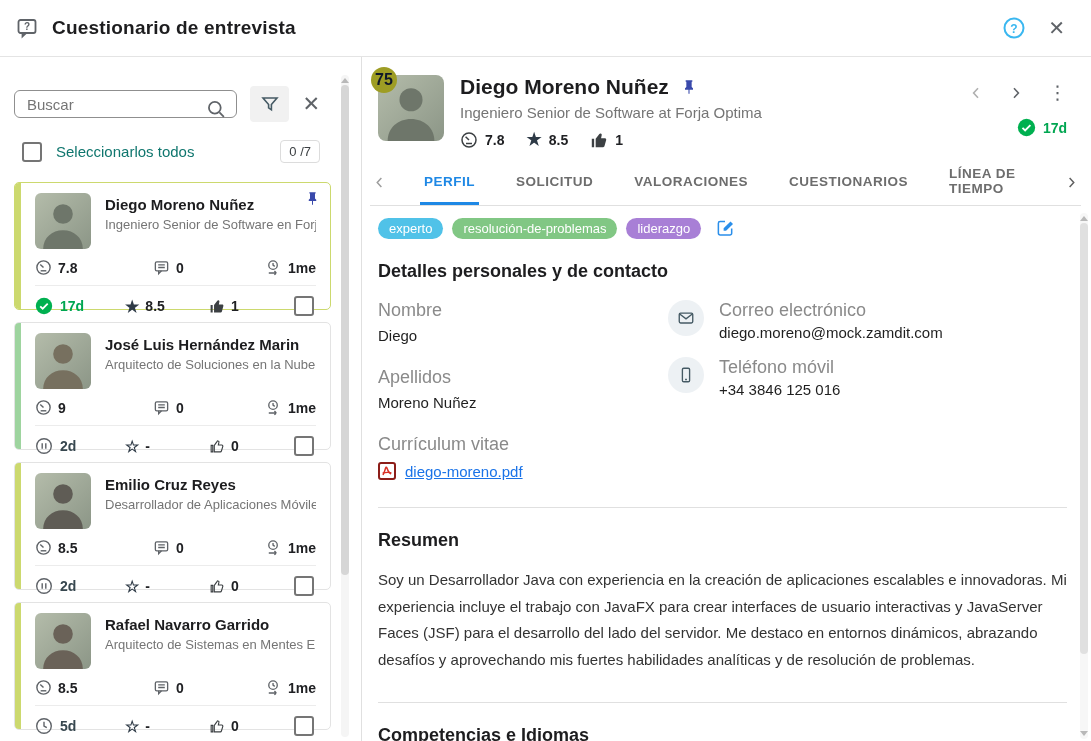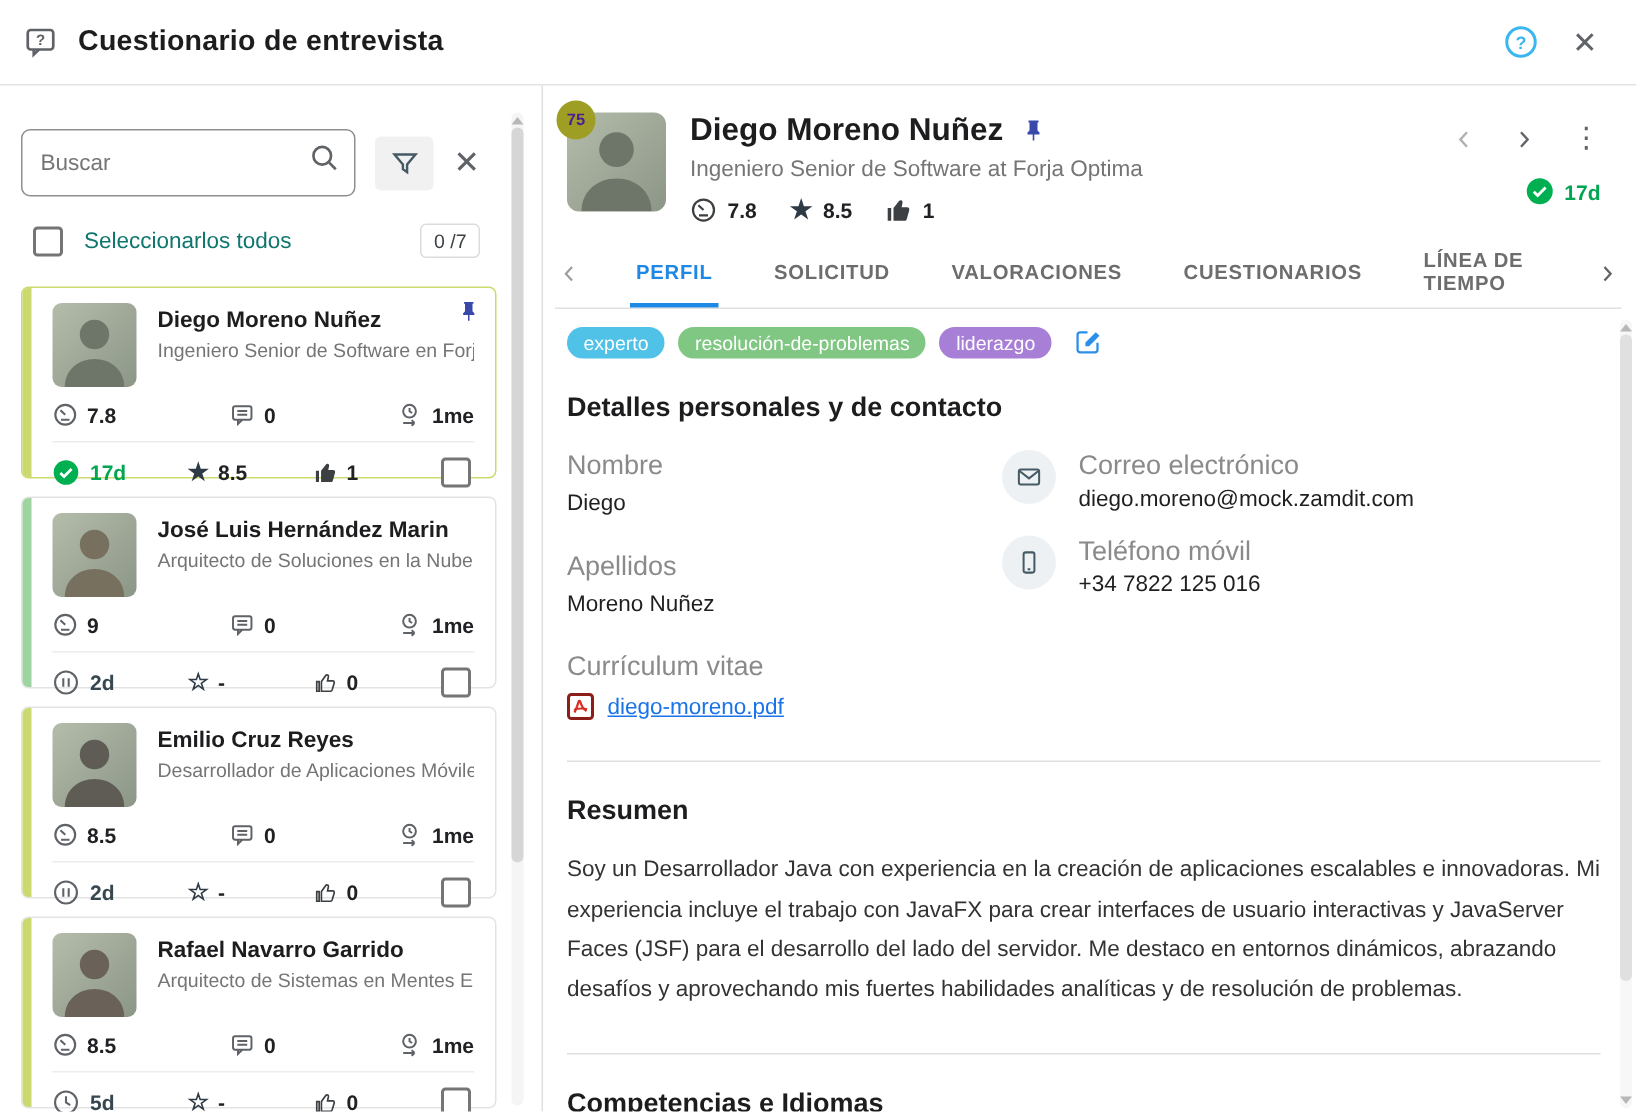--- a/index.html
+++ b/index.html
@@ -18,21 +18,21 @@
 
   
   .app-body { flex:1; display:flex; min-height:0; }
   .sidebar { width:362px; flex:0 0 362px; border-right:1px solid #e0e0e0;
     position:relative; padding:29px 41px 0 14px; }
   .main { flex:1; position:relative; min-width:0; }
 
   
   .search-row { display:flex; align-items:center; gap:13px; }
   .search-wrap { position:relative; width:224px; }
-  .search-wrap input { width:100%; height:45px; border:1px solid #8f8f8f; border-radius:6px;
+  .search-wrap input { width:100%; height:28px; border:1px solid #8f8f8f; border-radius:6px;
     padding:0 36px 0 12px; font-size:15px; font-family:inherit; color:#ec4899; outline:none; }
   .search-wrap input::placeholder { color:#757575; }
   .search-wrap .mag { position:absolute; right:10px; top:9px; }
   .filter-btn { width:40px; height:36px; background:#f1f1f1; border:none; border-radius:4px;
     display:flex; align-items:center; justify-content:center; cursor:pointer; }
   .clear-btn { font-size:21px; color:#5f6368; }
 
   .selectall-row { display:flex; align-items:center; margin:18px 0 0 8px; }
   .cbx { width:20px; height:20px; border:2px solid #757575; border-radius:3px; background:#fff; cursor:pointer; }
   .selectall-label { font-size:15px; color:#0f766e; margin-left:14px; flex:1; }
@@ -74,21 +74,21 @@
   .sb-side .thumb { height:74%; }
   .sb-main { right:3px; top:156px; bottom:2px; background:#f7f7f7; }
   .sb-main .thumb { height:82%; background:#e0e0e0; }
 
   
   .profile-header { display:flex; padding:18px 24px 0 16px; }
   .avatar-wrap { position:relative; flex:0 0 66px; }
   .main-avatar { width:66px; height:66px; border-radius:8px; overflow:hidden;
     background:linear-gradient(135deg,#b4bcaa,#8c9687); }
   .match-badge { position:absolute; left:-7px; top:-8px; width:26px; height:26px; border-radius:50%;
-    background:#9e9d24; color:#4c1d95; font-size:11px; font-weight:700;
+    background:#9e9d24; color:#0f172a; font-size:16px; font-weight:700;
     display:flex; align-items:center; justify-content:center; }
   .header-text { margin-left:16px; flex:1; min-width:0; }
   .name-row { display:flex; align-items:center; gap:12px; }
   .main-name { font-size:21px; font-weight:700; color:#1d1d1f; }
   .main-subtitle { font-size:15px; color:#757575; margin-top:5px; }
   .main-stats { display:flex; align-items:center; gap:22px; margin-top:8px; }
   .mstat { display:flex; align-items:center; gap:7px; font-size:14px; font-weight:700; color:#202124; }
   .mstat .star-g { font-size:17px; }
   .header-controls { display:flex; flex-direction:column; align-items:flex-end; gap:16px; padding-top:8px; }
   .nav-row { display:flex; align-items:center; gap:24px; }
@@ -635,21 +635,21 @@
               </div>
               <div class="contact-row">
                 <span class="contact-ic">
                   <svg width="18" height="18" viewBox="0 0 20 20" fill="none" stroke="#455a64" stroke-width="1.5">
                       <rect x="6" y="2.5" width="8" height="15" rx="1.5"></rect>
                       <path d="M9 15h2"></path>
                     </svg>
                   </span>
                 <div>
                   <div class="field-label">Teléfono móvil</div>
-                  <div class="field-value" style="margin-top:3px">+34 7822 125 016</div>
+                  <div class="field-value" style="margin-top:3px">+34 3846 125 016</div>
                 </div>
               </div>
             </div>
           </div>
         </section>
 
         <hr class="divider">
 
         <section class="resume-block">
           <h3 class="section-h">Resumen</h3>

